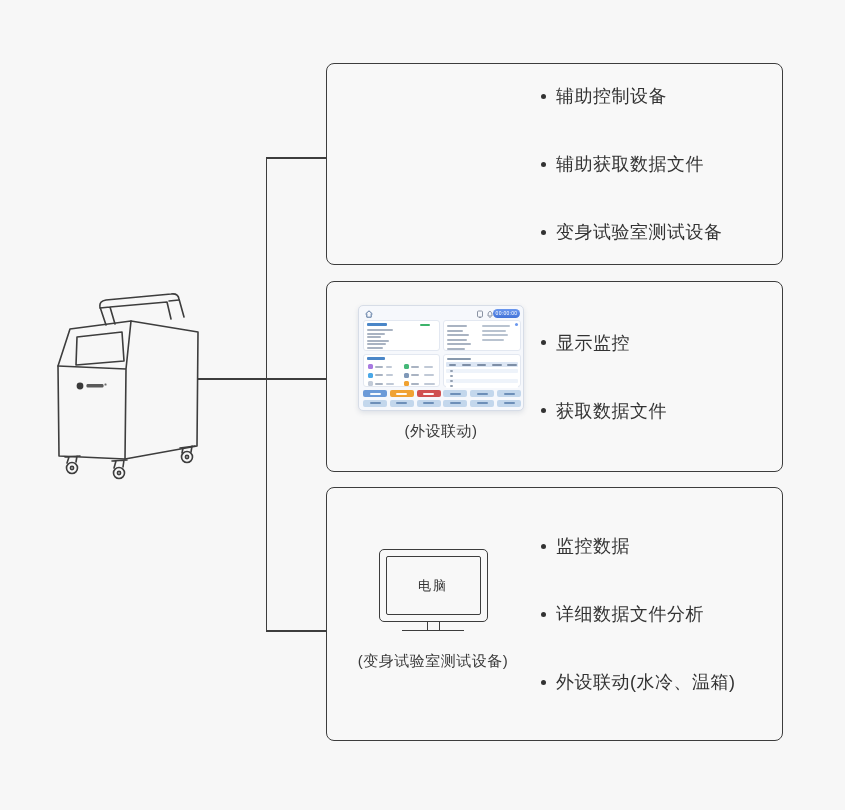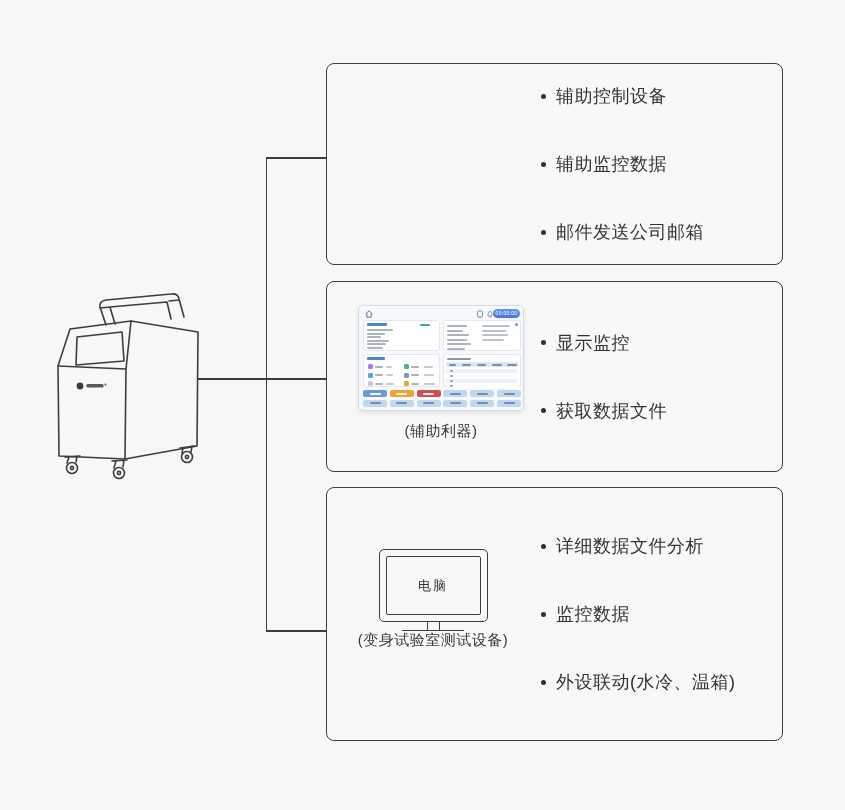--- a/index.html
+++ b/index.html
@@ -120,22 +120,22 @@
     <g stroke="none">
       <circle cx="30" cy="93" r="3.4" fill="#3a3a3a"></circle>
       <rect x="36.5" y="91" width="17" height="3.4" rx="1.2" fill="#5a5a5a"></rect>
       <rect x="54.5" y="90.5" width="2" height="2" rx="0.6" fill="#6a6a6a"></rect>
     </g>
   </svg>
 
   <div class="fbox" style="top:63px;height:202px;">
     <ul class="bullets">
       <li>辅助控制设备</li>
-      <li>辅助监控数据</li>
-      <li>邮件发送公司邮箱</li>
+      <li>辅助获取数据文件</li>
+      <li>变身试验室测试设备</li>
     </ul>
   </div>
 
   <div class="fbox" style="top:281px;height:191px;">
     <div class="figcol" style="top:23px;left:10px;">
       <div class="shot">
 
         <svg style="position:absolute;left:5px;top:3px;" width="10" height="10" viewBox="0 0 10 10" fill="none" stroke="#56749e" stroke-width="1">
           <path d="M1.5,5 L5,1.8 L8.5,5 M2.8,4.6 V8.2 H7.2 V4.6"></path>
         </svg>
@@ -243,41 +243,41 @@
         <div class="btn" style="left:84.4px;top:93.5px;">
             <b></b>
           </div>
         <div class="btn" style="left:111.2px;top:93.5px;">
             <b></b>
           </div>
         <div class="btn" style="left:138px;top:93.5px;">
             <b></b>
           </div>
       </div>
-      <div class="caption" style="margin-top:11px;">(辅助利器)</div>
+      <div class="caption" style="margin-top:11px;">(外设联动)</div>
     </div>
     <ul class="bullets">
       <li>显示监控</li>
       <li>获取数据文件</li>
     </ul>
   </div>
 
   <div class="fbox" style="top:487px;height:254px;">
     <div class="figcol" style="top:61px;left:2px;">
       <div class="monitorwrap">
         <div class="monitor">
           <div class="screen">
             <span class="mlabel">电脑</span>
           </div>
         </div>
         <div class="neck"></div>
         <div class="mbase"></div>
       </div>
-      <div class="caption" style="margin-top:0;">(变身试验室测试设备)</div>
+      <div class="caption" style="margin-top:21px;">(变身试验室测试设备)</div>
     </div>
     <ul class="bullets">
+      <li>监控数据</li>
       <li>详细数据文件分析</li>
-      <li>监控数据</li>
       <li>外设联动(水冷、温箱)</li>
     </ul>
   </div>
 
 </div>
 
 </body></html>

